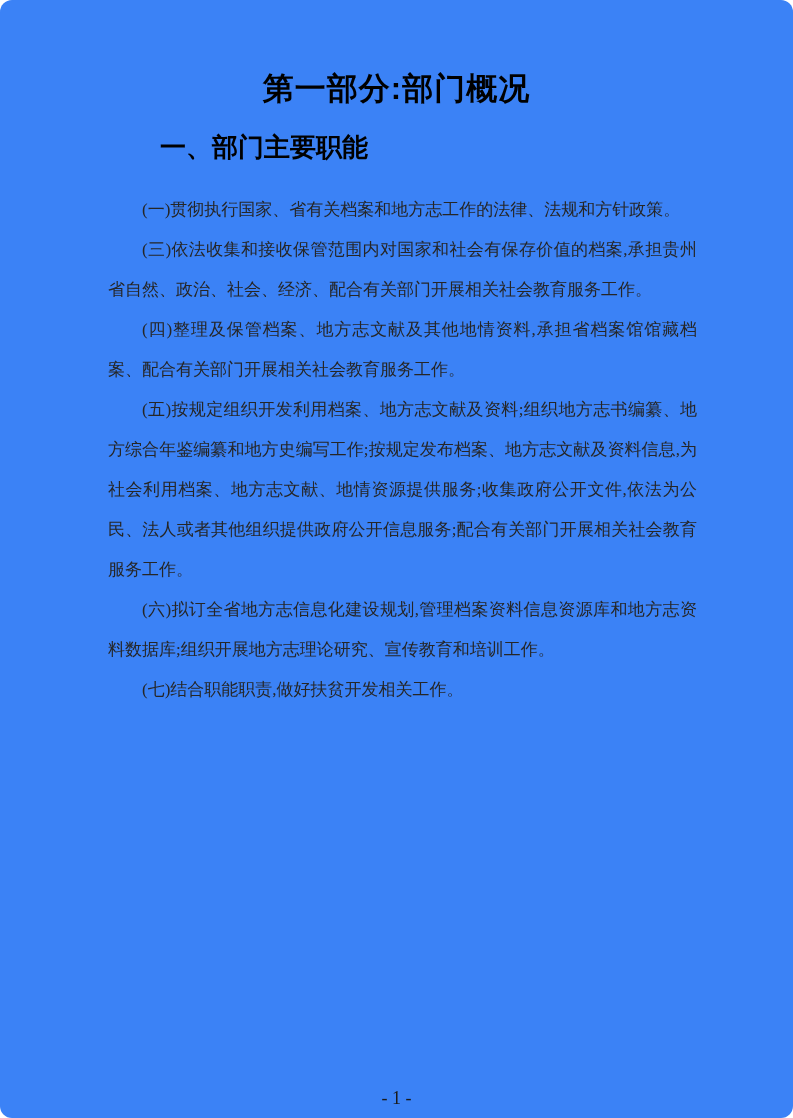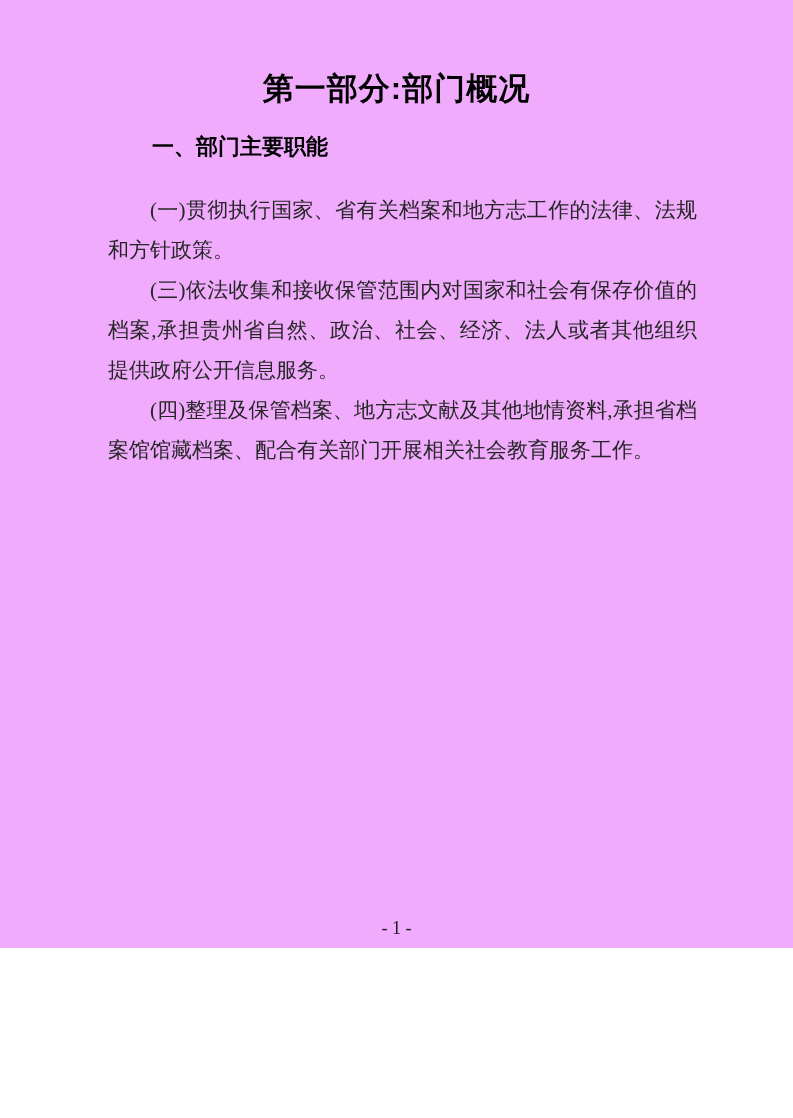--- a/index.html
+++ b/index.html
@@ -3,56 +3,57 @@
 <meta charset="utf-8">
 <style>
   html, body {
     margin: 0;
     padding: 0;
     background: #ffffff;
   }
   .page {
     position: relative;
     width: 793px;
-    height: 948px;
-    background: #f0abfc;
+    height: 1118px;
+    background: #3b82f6;
     overflow: hidden;
     box-sizing: border-box;
     font-family: "Liberation Serif", "DejaVu Serif", serif;
     color: #222222;
+    border-radius: 12px;
   }
   .doc-title {
     margin: 0;
     padding-top: 68px;
     text-align: center;
     font-family: "Liberation Sans", "DejaVu Sans", sans-serif;
     font-size: 31px;
     line-height: 42px;
     font-weight: 700;
     letter-spacing: 1px;
     color: #000000;
   }
   .section-heading {
     margin: 22px 96px 0 108px;
     text-indent: 2em;
     font-family: "Liberation Sans", "DejaVu Sans", sans-serif;
-    font-size: 22px;
+    font-size: 26px;
     line-height: 30px;
     font-weight: 700;
     color: #000000;
   }
   .doc-body {
     margin: 28px 96px 0 108px;
   }
   .doc-body p {
     margin: 0;
     text-indent: 2em;
     text-align: justify;
     text-justify: inter-character;
-    font-size: 21px;
+    font-size: 17px;
     line-height: 40px;
     color: #262626;
     word-break: break-all;
   }
   .page-number {
     position: absolute;
     left: 0;
     right: 0;
     bottom: 8px;
     text-align: center;
@@ -66,19 +67,22 @@
 <body>
 
 <div class="page">
 
   <h1 class="doc-title">第一部分:部门概况</h1>
 
   <h2 class="section-heading">一、部门主要职能</h2>
 
   <div class="doc-body">
     <p>(一)贯彻执行国家、省有关档案和地方志工作的法律、法规和方针政策。</p>
-    <p>(三)依法收集和接收保管范围内对国家和社会有保存价值的档案,承担贵州省自然、政治、社会、经济、法人或者其他组织提供政府公开信息服务。</p>
+    <p>(三)依法收集和接收保管范围内对国家和社会有保存价值的档案,承担贵州省自然、政治、社会、经济、配合有关部门开展相关社会教育服务工作。</p>
     <p>(四)整理及保管档案、地方志文献及其他地情资料,承担省档案馆馆藏档案、配合有关部门开展相关社会教育服务工作。</p>
+    <p>(五)按规定组织开发利用档案、地方志文献及资料;组织地方志书编纂、地方综合年鉴编纂和地方史编写工作;按规定发布档案、地方志文献及资料信息,为社会利用档案、地方志文献、地情资源提供服务;收集政府公开文件,依法为公民、法人或者其他组织提供政府公开信息服务;配合有关部门开展相关社会教育服务工作。</p>
+    <p>(六)拟订全省地方志信息化建设规划,管理档案资料信息资源库和地方志资料数据库;组织开展地方志理论研究、宣传教育和培训工作。</p>
+    <p>(七)结合职能职责,做好扶贫开发相关工作。</p>
   </div>
 
   <div class="page-number">- 1 -</div>
 
 </div>
 
 </body></html>

